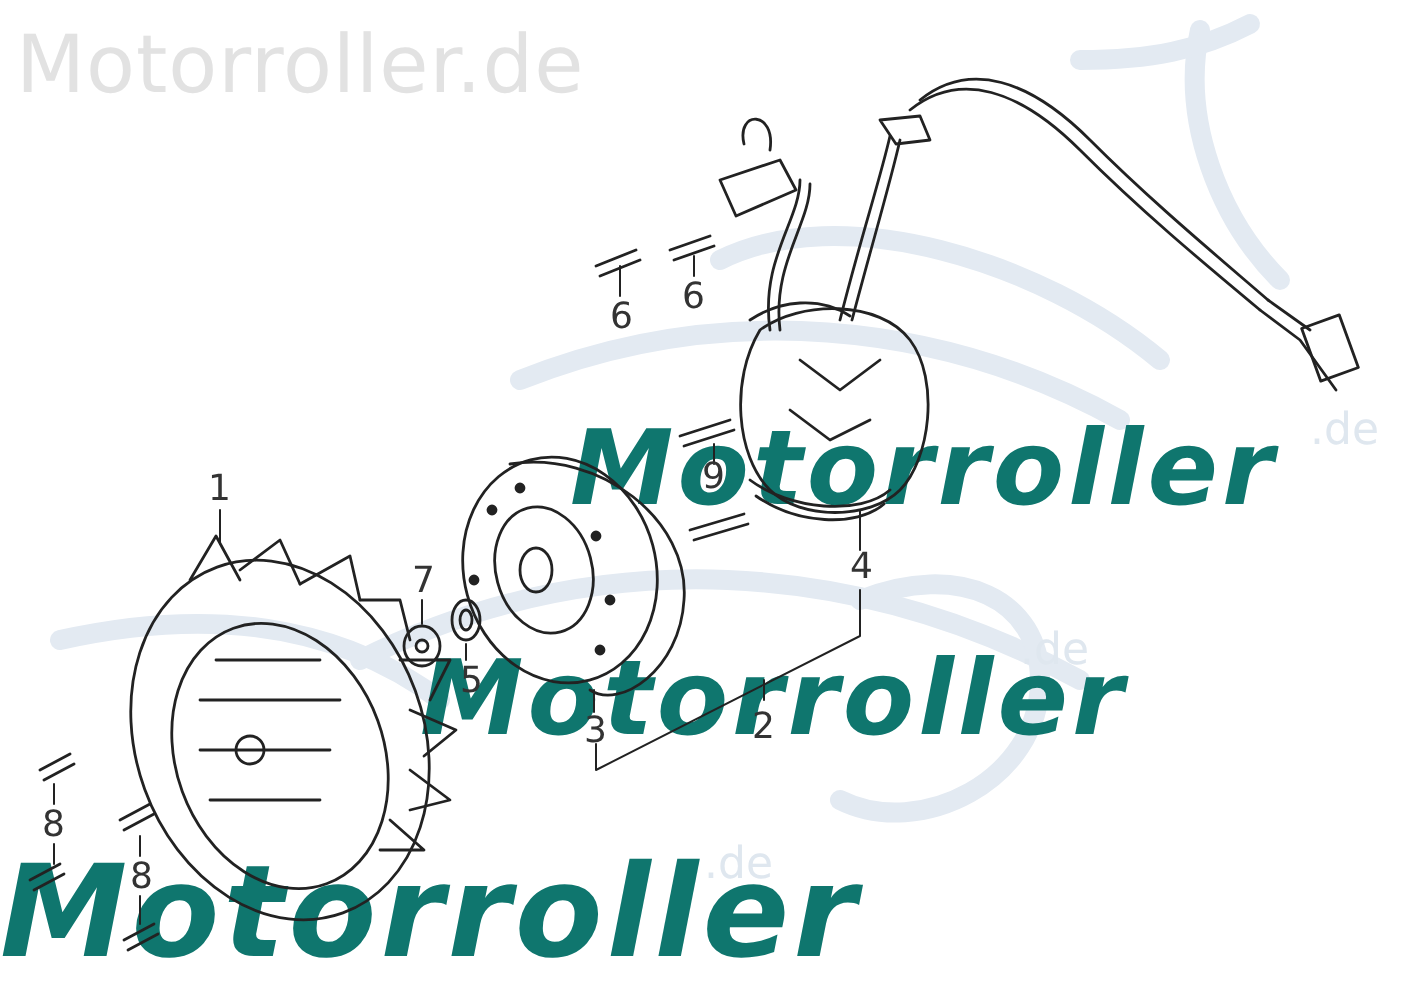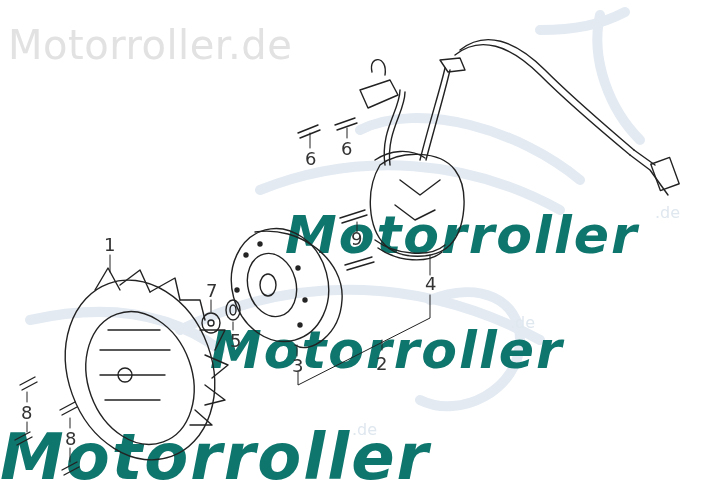--- a/index.html
+++ b/index.html
@@ -1,19 +1,19 @@
 <!DOCTYPE html>
 <html><head>
 <meta charset="utf-8">
 <style>
   html, body { margin:0; padding:0; background:#fff; }
   #stage { position:relative; width:708px; height:496px; overflow:hidden; background:#ffffff; font-family:"Liberation Sans", sans-serif; }
-  .wm-top { position:absolute; left:8px; top:22px; font-size:40px; color:#e2e2e2; letter-spacing:0.5px; font-family:"DejaVu Sans", sans-serif; }
+  .wm-top { position:absolute; left:8px; top:10px; font-size:40px; color:#e2e2e2; letter-spacing:0.5px; font-family:"DejaVu Sans", sans-serif; }
   .wm-big { position:absolute; font-style:italic; font-weight:bold; color:#0f766e; font-family:"DejaVu Sans", sans-serif; letter-spacing:2px; }
-  .wm-de { position:absolute; color:#dfe7ef; font-family:"DejaVu Sans", sans-serif; font-size:16px; }
+  .wm-de { position:absolute; color:#dfe7ef; font-family:"DejaVu Sans", sans-serif; font-size:22px; }
   svg.drawing { position:absolute; left:0; top:0; }
   .callout { position:absolute; font-size:18px; color:#333; font-family:"DejaVu Sans", sans-serif; line-height:1; }
 </style>
 </head>
 <body>
 
 <div id="stage">
 
   <div class="wm-top">Motorroller.de</div>
 

